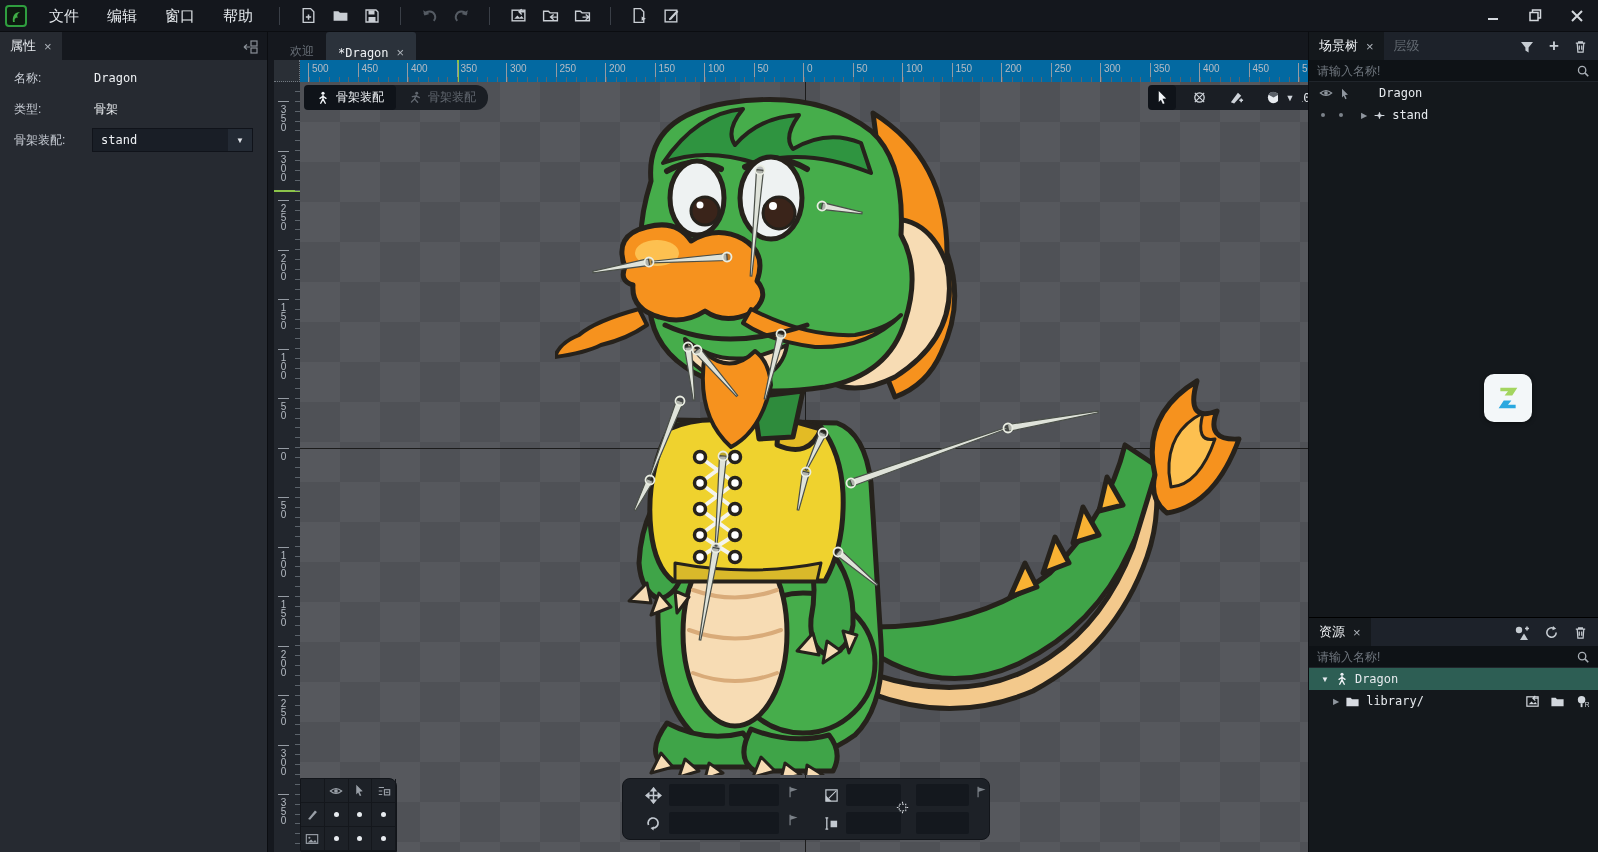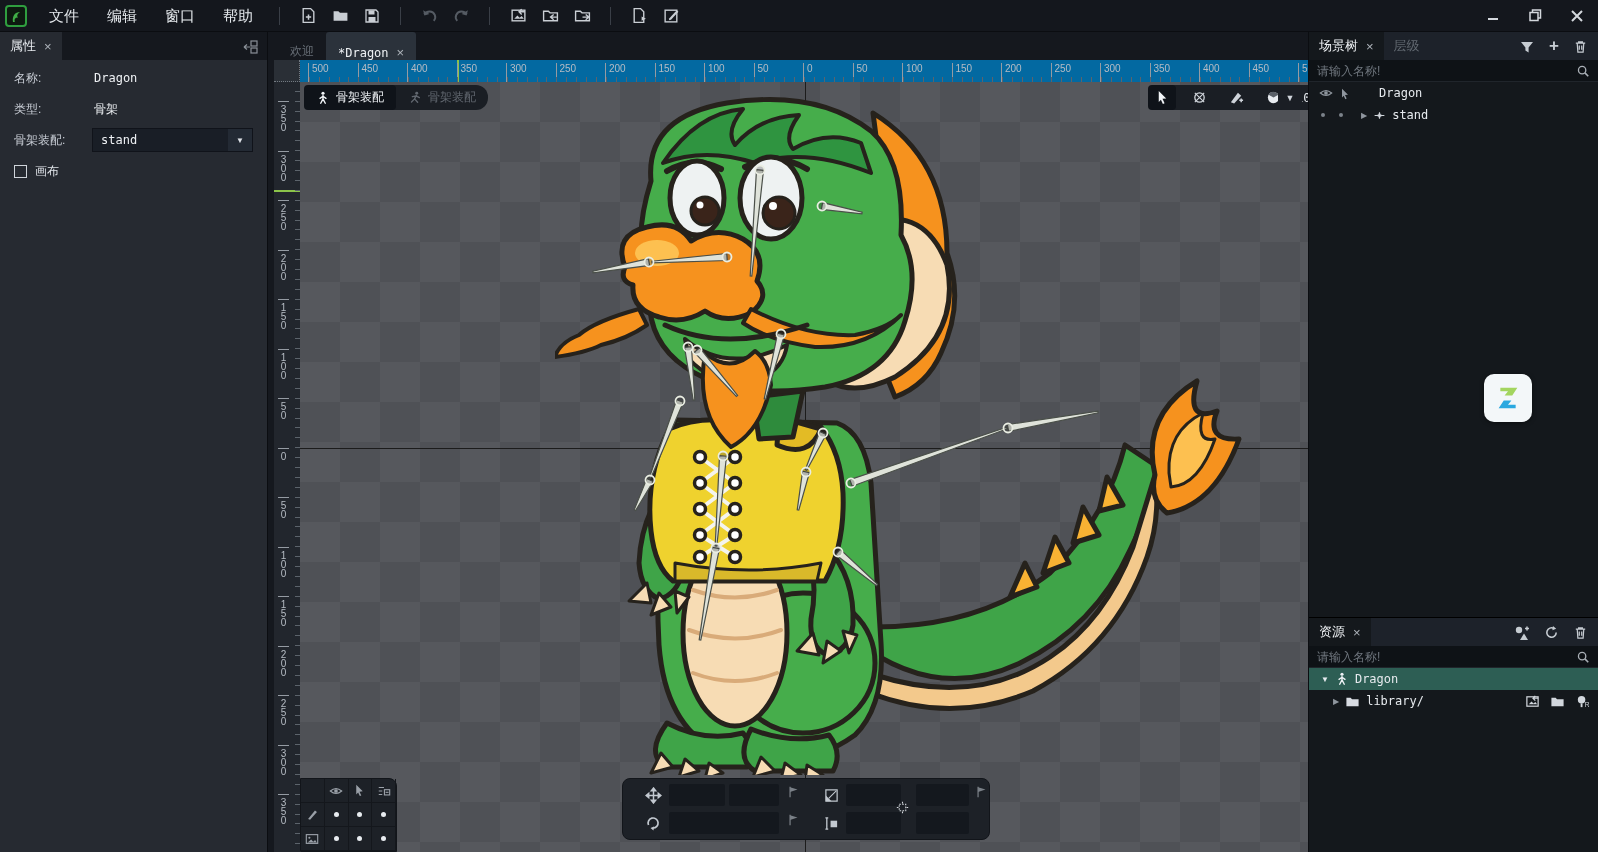--- a/index.html
+++ b/index.html
@@ -351,24 +351,20 @@
   <div class="prop-row">
     <span class="prop-label">类型:</span>
     <span class="prop-value">骨架</span>
   </div>
   <div class="prop-row">
     <span class="prop-label">骨架装配:</span>
     <div id="play-select">
       <span class="val mono">stand</span>
       <span class="arrow">▼</span>
     </div>
-  </div>
-  <div id="canvas-check">
-    <span class="box"></span>
-    <span>画布</span>
   </div>
 </div>
 
 <div id="center">
   <div id="tabs-row">
     <div class="doc-tab" id="tab-welcome">
         <span>欢迎</span>
       </div>
     <div class="doc-tab" id="tab-dragon">
       <span class="mono">*Dragon</span>

